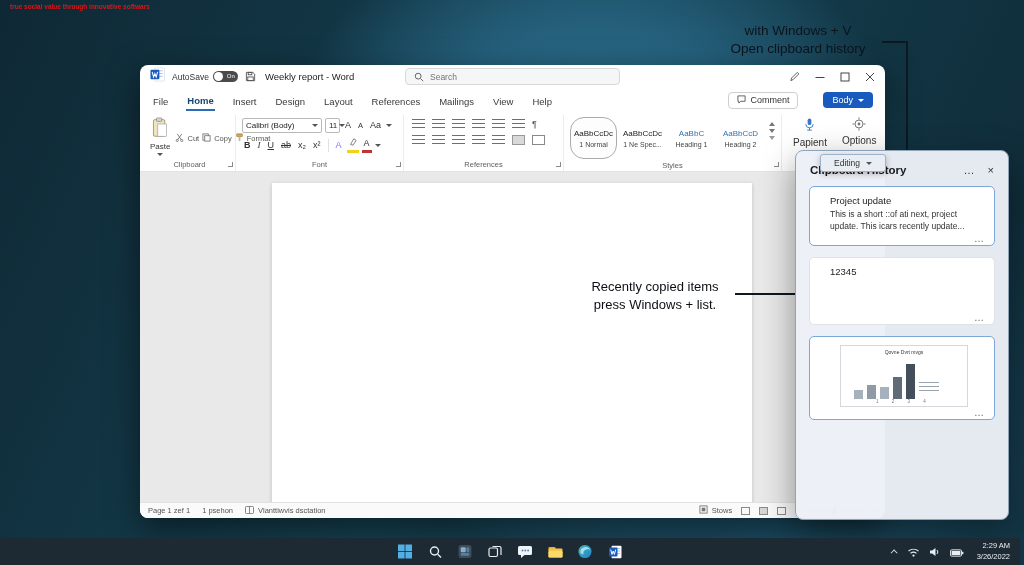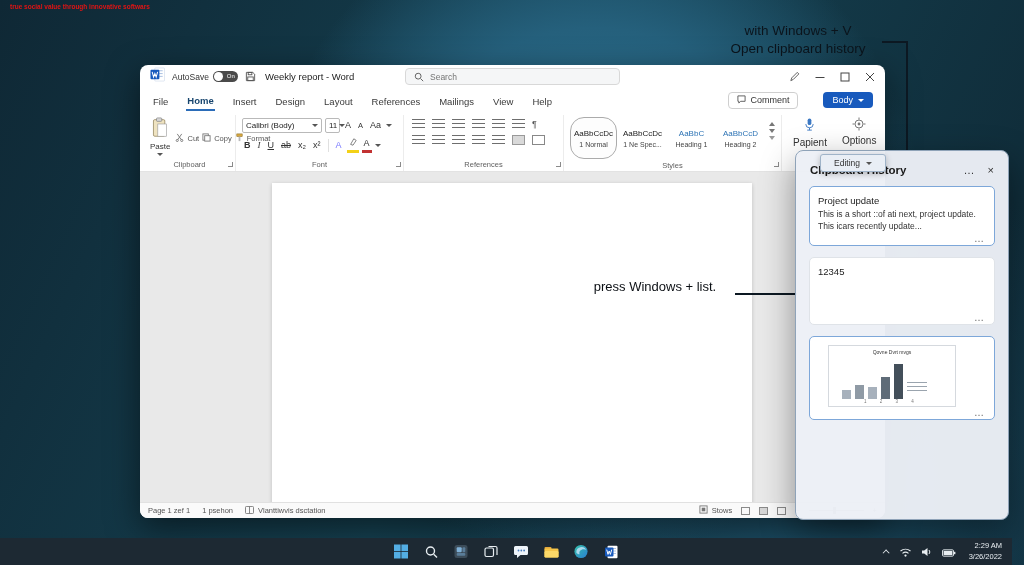--- a/index.html
+++ b/index.html
@@ -104,38 +104,38 @@
   .zoom-track { width:55px; height:1px; background:#9a9a9a; position:relative; }
   .zoom-knob { position:absolute; left:24px; top:-3px; width:3px; height:7px; background:#777; }
   
   .cb-panel { position:absolute; left:795px; top:150px; width:214px; height:370px;
     background:rgba(236,240,246,.97); border:1px solid #8fa3b8; border-radius:8px;
     box-shadow:0 12px 34px rgba(0,0,0,.4); z-index:30; }
   .cb-header { display:flex; align-items:center; padding:13px 14px 10px; }
   .cb-title { font-weight:bold; font-size:11.5px; color:#1a1a1a; }
   .cb-actions { margin-left:auto; display:flex; gap:13px; font-size:11px; color:#333; }
   .cb-card { margin:0 13px 11px; background:#fff; border-radius:5px; border:1px solid #dfe3e8;
-    padding:8px 8px 12px; position:relative; }
+    padding:8px 20px 12px; position:relative; }
   .cb-card.accent { border-color:#7da7d9; }
   .cb-card-title { font-size:9.5px; color:#222; margin-bottom:3px; }
   .cb-card-body { font-size:8.5px; color:#333; line-height:1.4; }
   .cb-more { position:absolute; right:9px; bottom:1px; font-size:10px; color:#666; letter-spacing:1px; }
   .chart-thumb { width:128px; height:62px; border:1px solid #d5d9de; background:#fff;
     margin-left:10px; display:flex; flex-direction:column; padding:3px 5px 2px; }
   .ct-title { font-size:5px; color:#333; text-align:center; }
   .ct-main { flex:1; display:flex; align-items:flex-end; gap:4px; padding:2px 2px 0 8px; }
   .ct-bar { width:9px; background:#a7b1bc; }
   .ct-bar:nth-of-type(1){height:20%;} .ct-bar:nth-of-type(2){height:32%;background:#8f9aa5;}
   .ct-bar:nth-of-type(3){height:28%;} .ct-bar:nth-of-type(4){height:52%;background:#5f6c78;}
   .ct-bar:nth-of-type(5){height:82%;background:#434f5a;}
   .ct-legend { width:20px; display:flex; flex-direction:column; gap:3px; padding-bottom:8px; }
   .ct-legend i { display:block; height:1px; background:#9aa4ae; }
   .ct-axis { font-size:4.5px; color:#777; text-align:center; letter-spacing:6px; }
   
-  .taskbar { position:absolute; left:0; right:12px; bottom:0; height:27px; background:#1d2933;
+  .taskbar { position:absolute; left:0; right:4px; bottom:0; height:27px; background:#1d2933;
     z-index:50; display:flex; align-items:center; }
   .tb-center { position:absolute; left:50%; transform:translateX(-50%); bottom:0; height:27px;
     display:flex; align-items:center; gap:13px; }
   .tb-icon { width:17px; height:17px; display:flex; align-items:center; justify-content:center; }
   .tb-tray { position:absolute; right:10px; bottom:0; height:27px; display:flex; align-items:center; gap:9px; }
   .chev-up { width:5px; height:5px; border-left:1.3px solid #dfe5ea; border-top:1.3px solid #dfe5ea;
     transform:rotate(45deg) translateY(2px); }
   .clock { text-align:right; color:#e9eef2; font-size:7.5px; line-height:1.35; margin-left:4px; }
 </style>
 </head>
@@ -143,20 +143,21 @@
 
 <div class="logo">
   <div class="logo-tag">true social value through innovative softwars</div>
 </div>
 
 <div class="ann-top">
   <div>with Windows + V</div>
   <div>Open clipboard history</div>
 </div>
 <div class="ann-mid">
+  <div>Recently copied items</div>
   <div>press Windows + list.</div>
 </div>
 <div class="conn" id="line-top-h"></div>
 <div class="conn" id="line-top-v"></div>
 <div class="conn" id="line-mid"></div>
 
 <div class="word-window">
 
   <div class="titlebar">
     <span>

